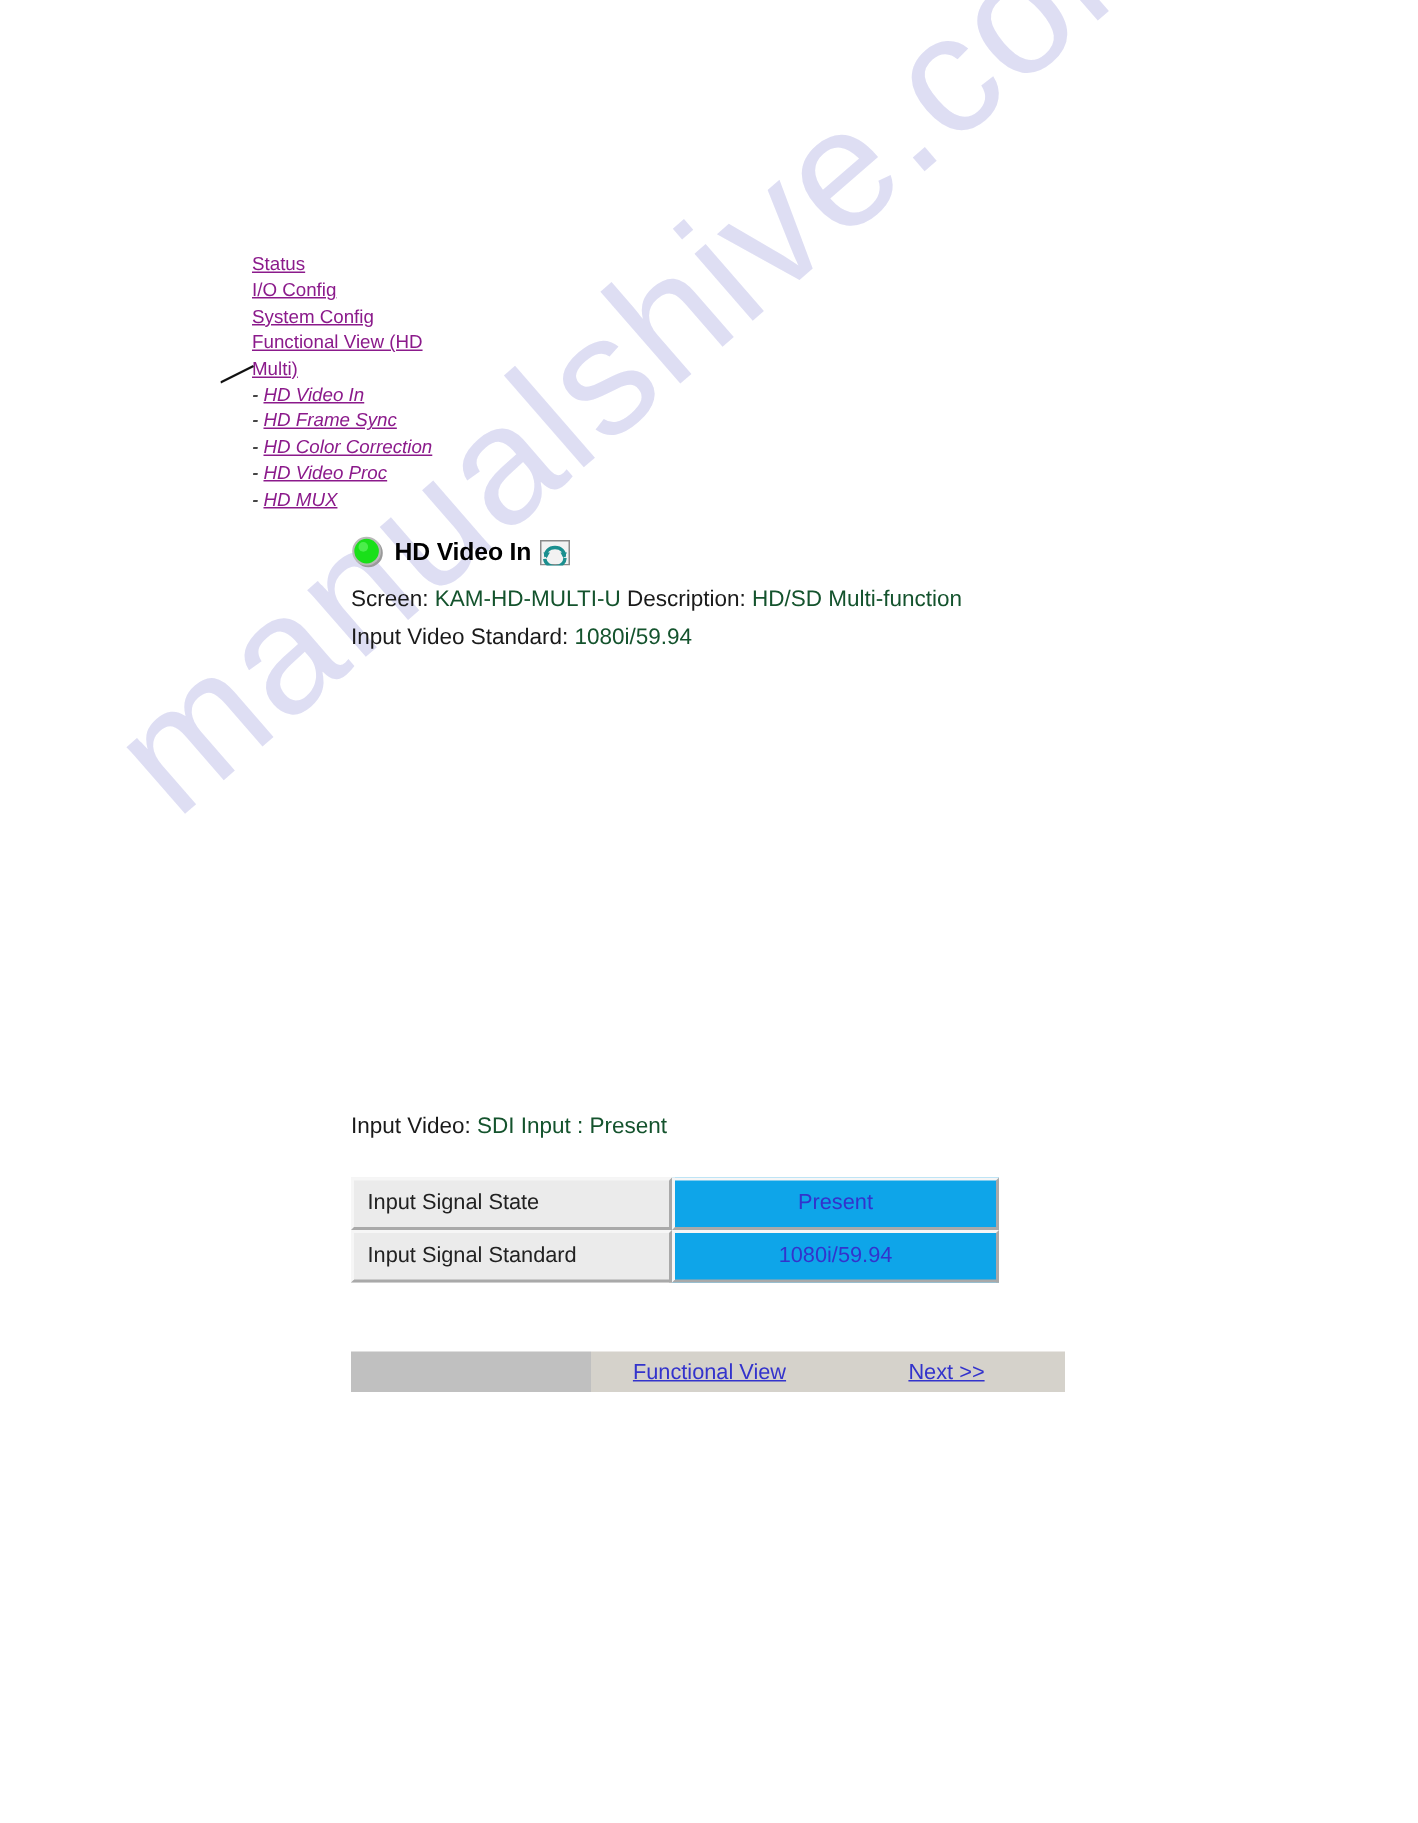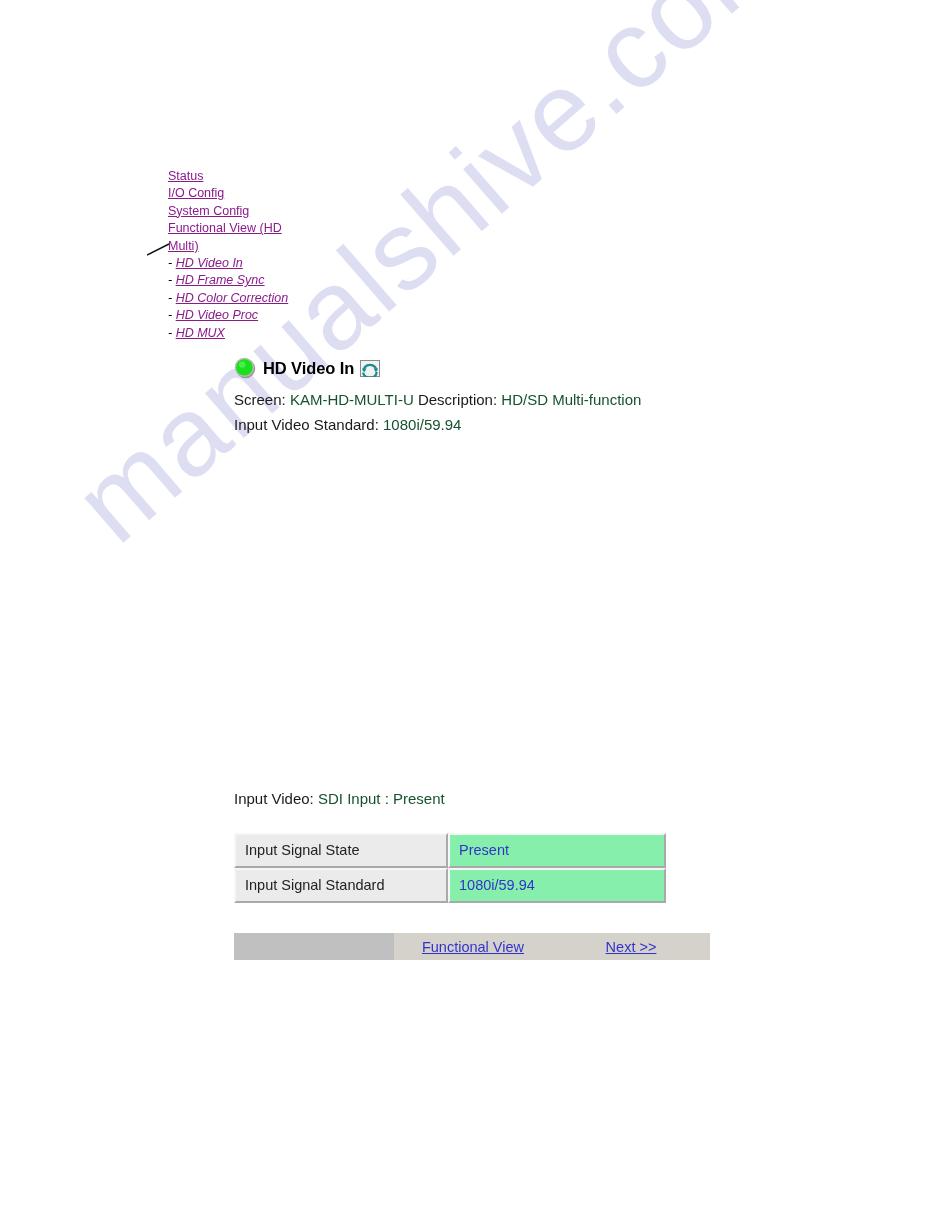--- a/index.html
+++ b/index.html
@@ -116,21 +116,21 @@
     line-height: 24.5px;
     color: #1a1a1a;
   }
   .info .val { color: #14532d; }
   .info-line { white-space: nowrap; }
   .info-cols {
     display: flex;
     flex-direction: column;
   }
   .info-cols .col-l { width: 326px; flex: 0 0 326px; }
-  .info-cols .col-r { flex: 1 1 auto; margin-top: 48px; }
+  .info-cols .col-r { flex: 1 1 auto; }
 
   
   .status-table {
     margin-top: 22px;
     border-collapse: separate;
     border-spacing: 0;
     font-size: 14.5px;
   }
   .status-table td {
     border: 2px solid;
@@ -138,28 +138,29 @@
     padding: 3px 9px 4px;
     height: 24px;
   }
   .status-table td.lbl {
     background: #ebebeb;
     color: #222;
     text-align: left;
     width: 192px;
   }
   .status-table td.val {
-    background: #86efac;
+    background: #0ea5e9;
     color: #3333cc;
+    text-align: center;
     width: 196px;
   }
 
   
   .navbar {
-    margin-top: 30px;
+    margin-top: 46px;
     border-collapse: separate;
     border-spacing: 0;
     font-size: 14.5px;
   }
   .navbar td {
     height: 23px;
     padding: 2px 6px;
     text-align: center;
     vertical-align: middle;
   }

